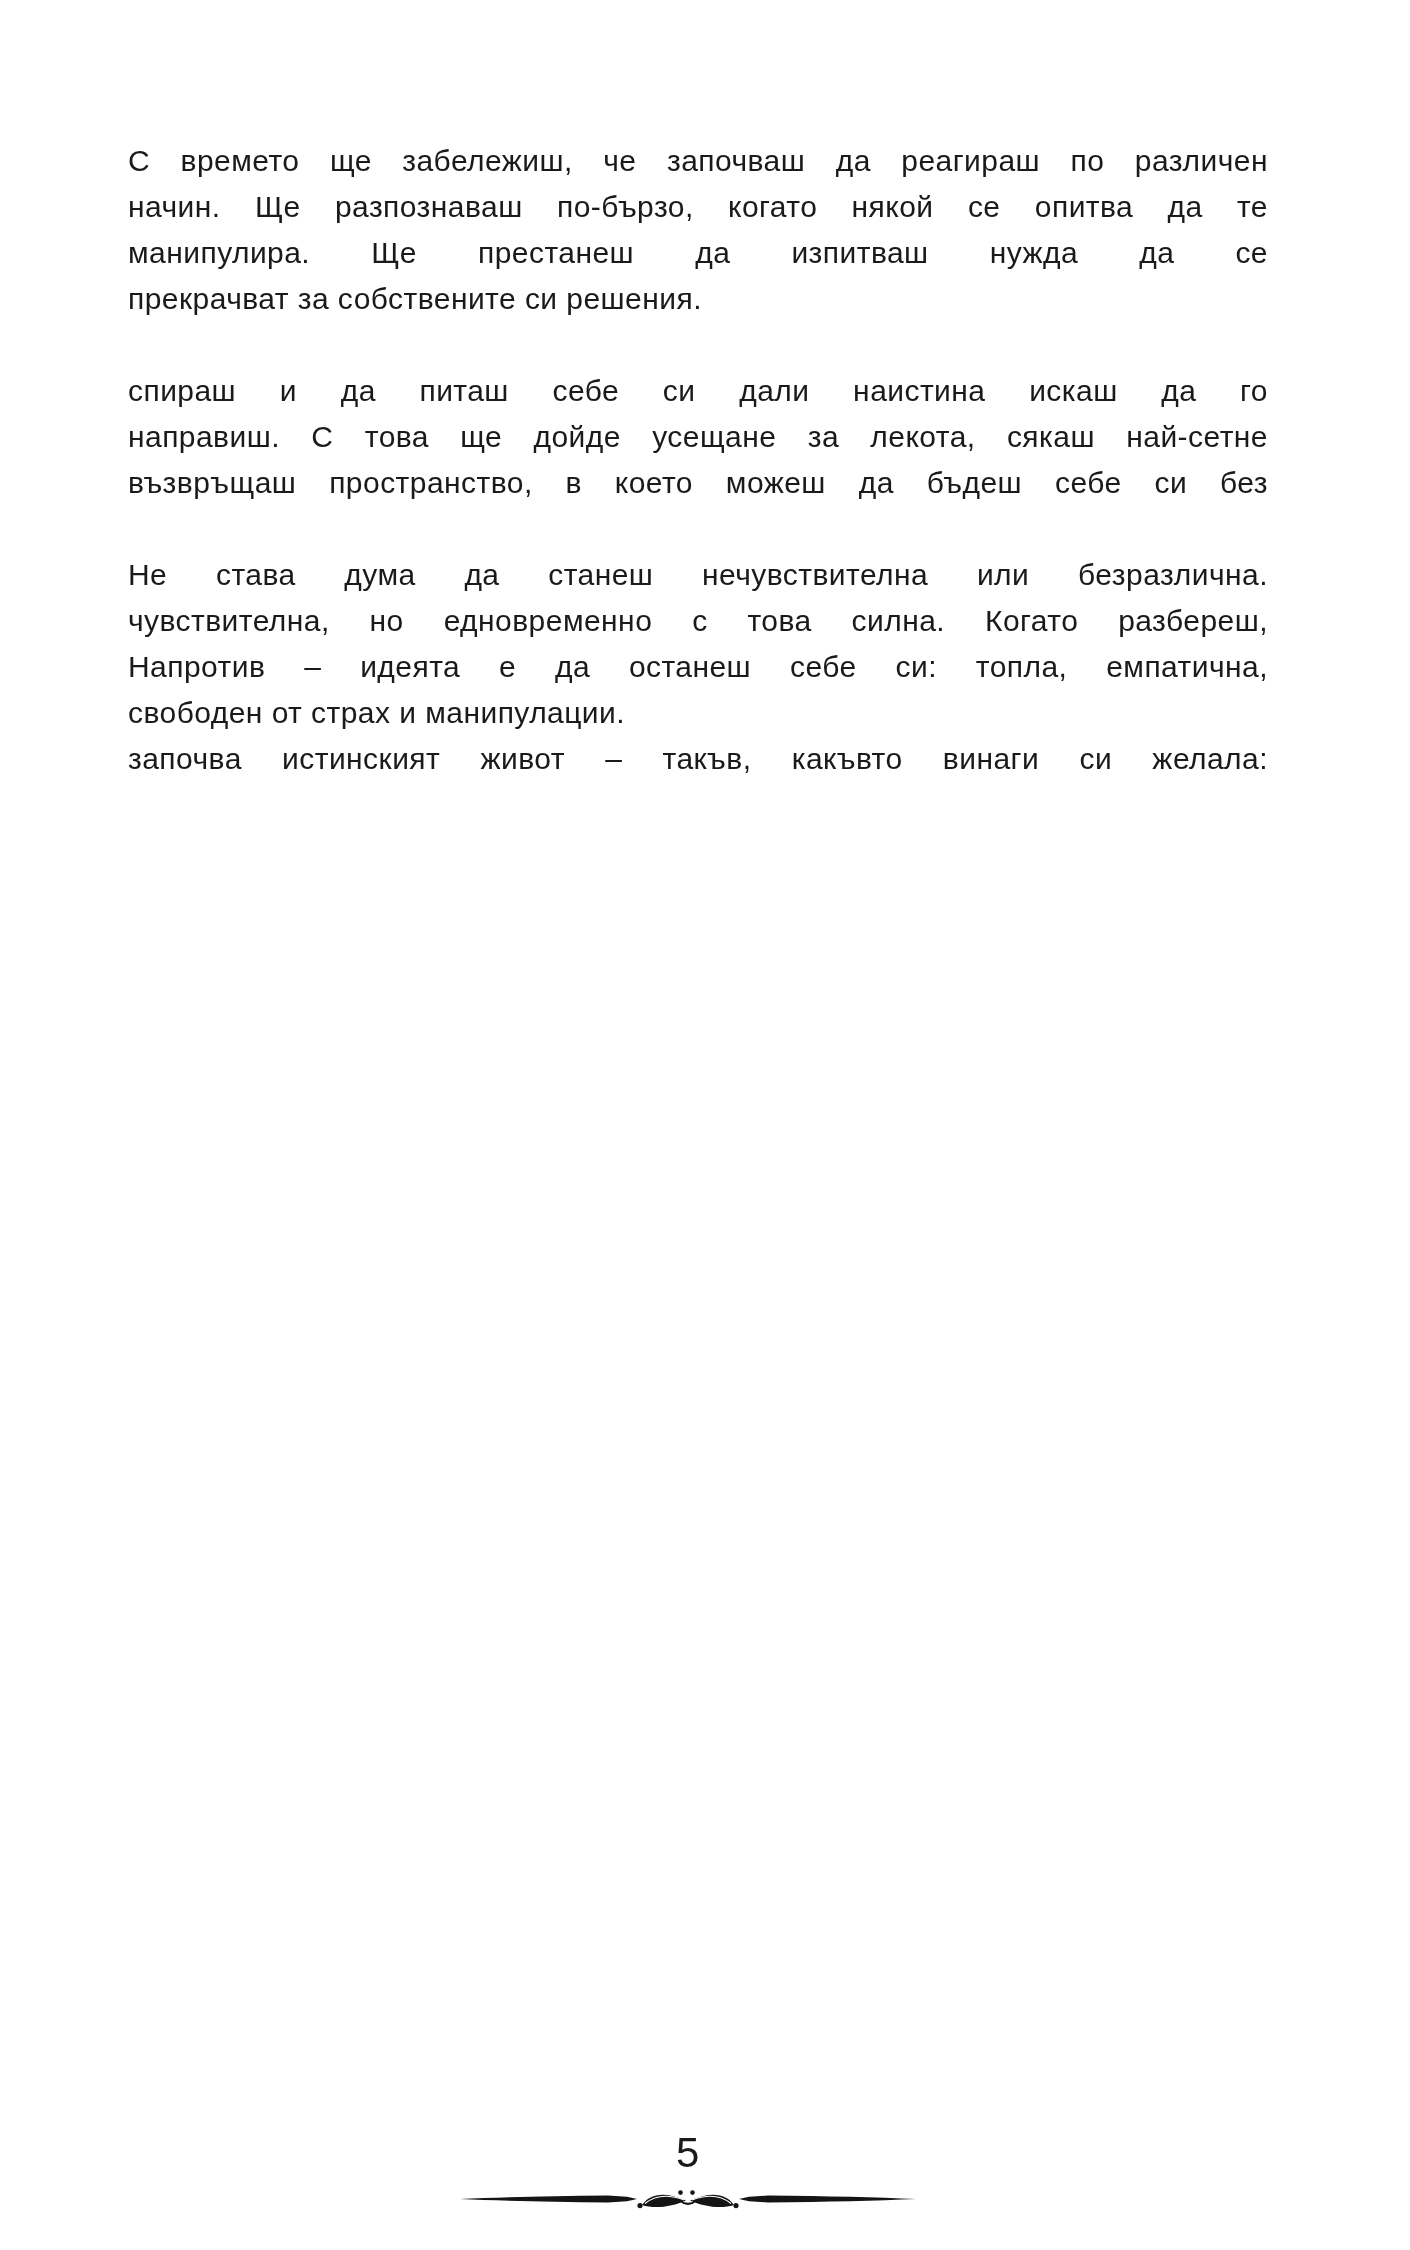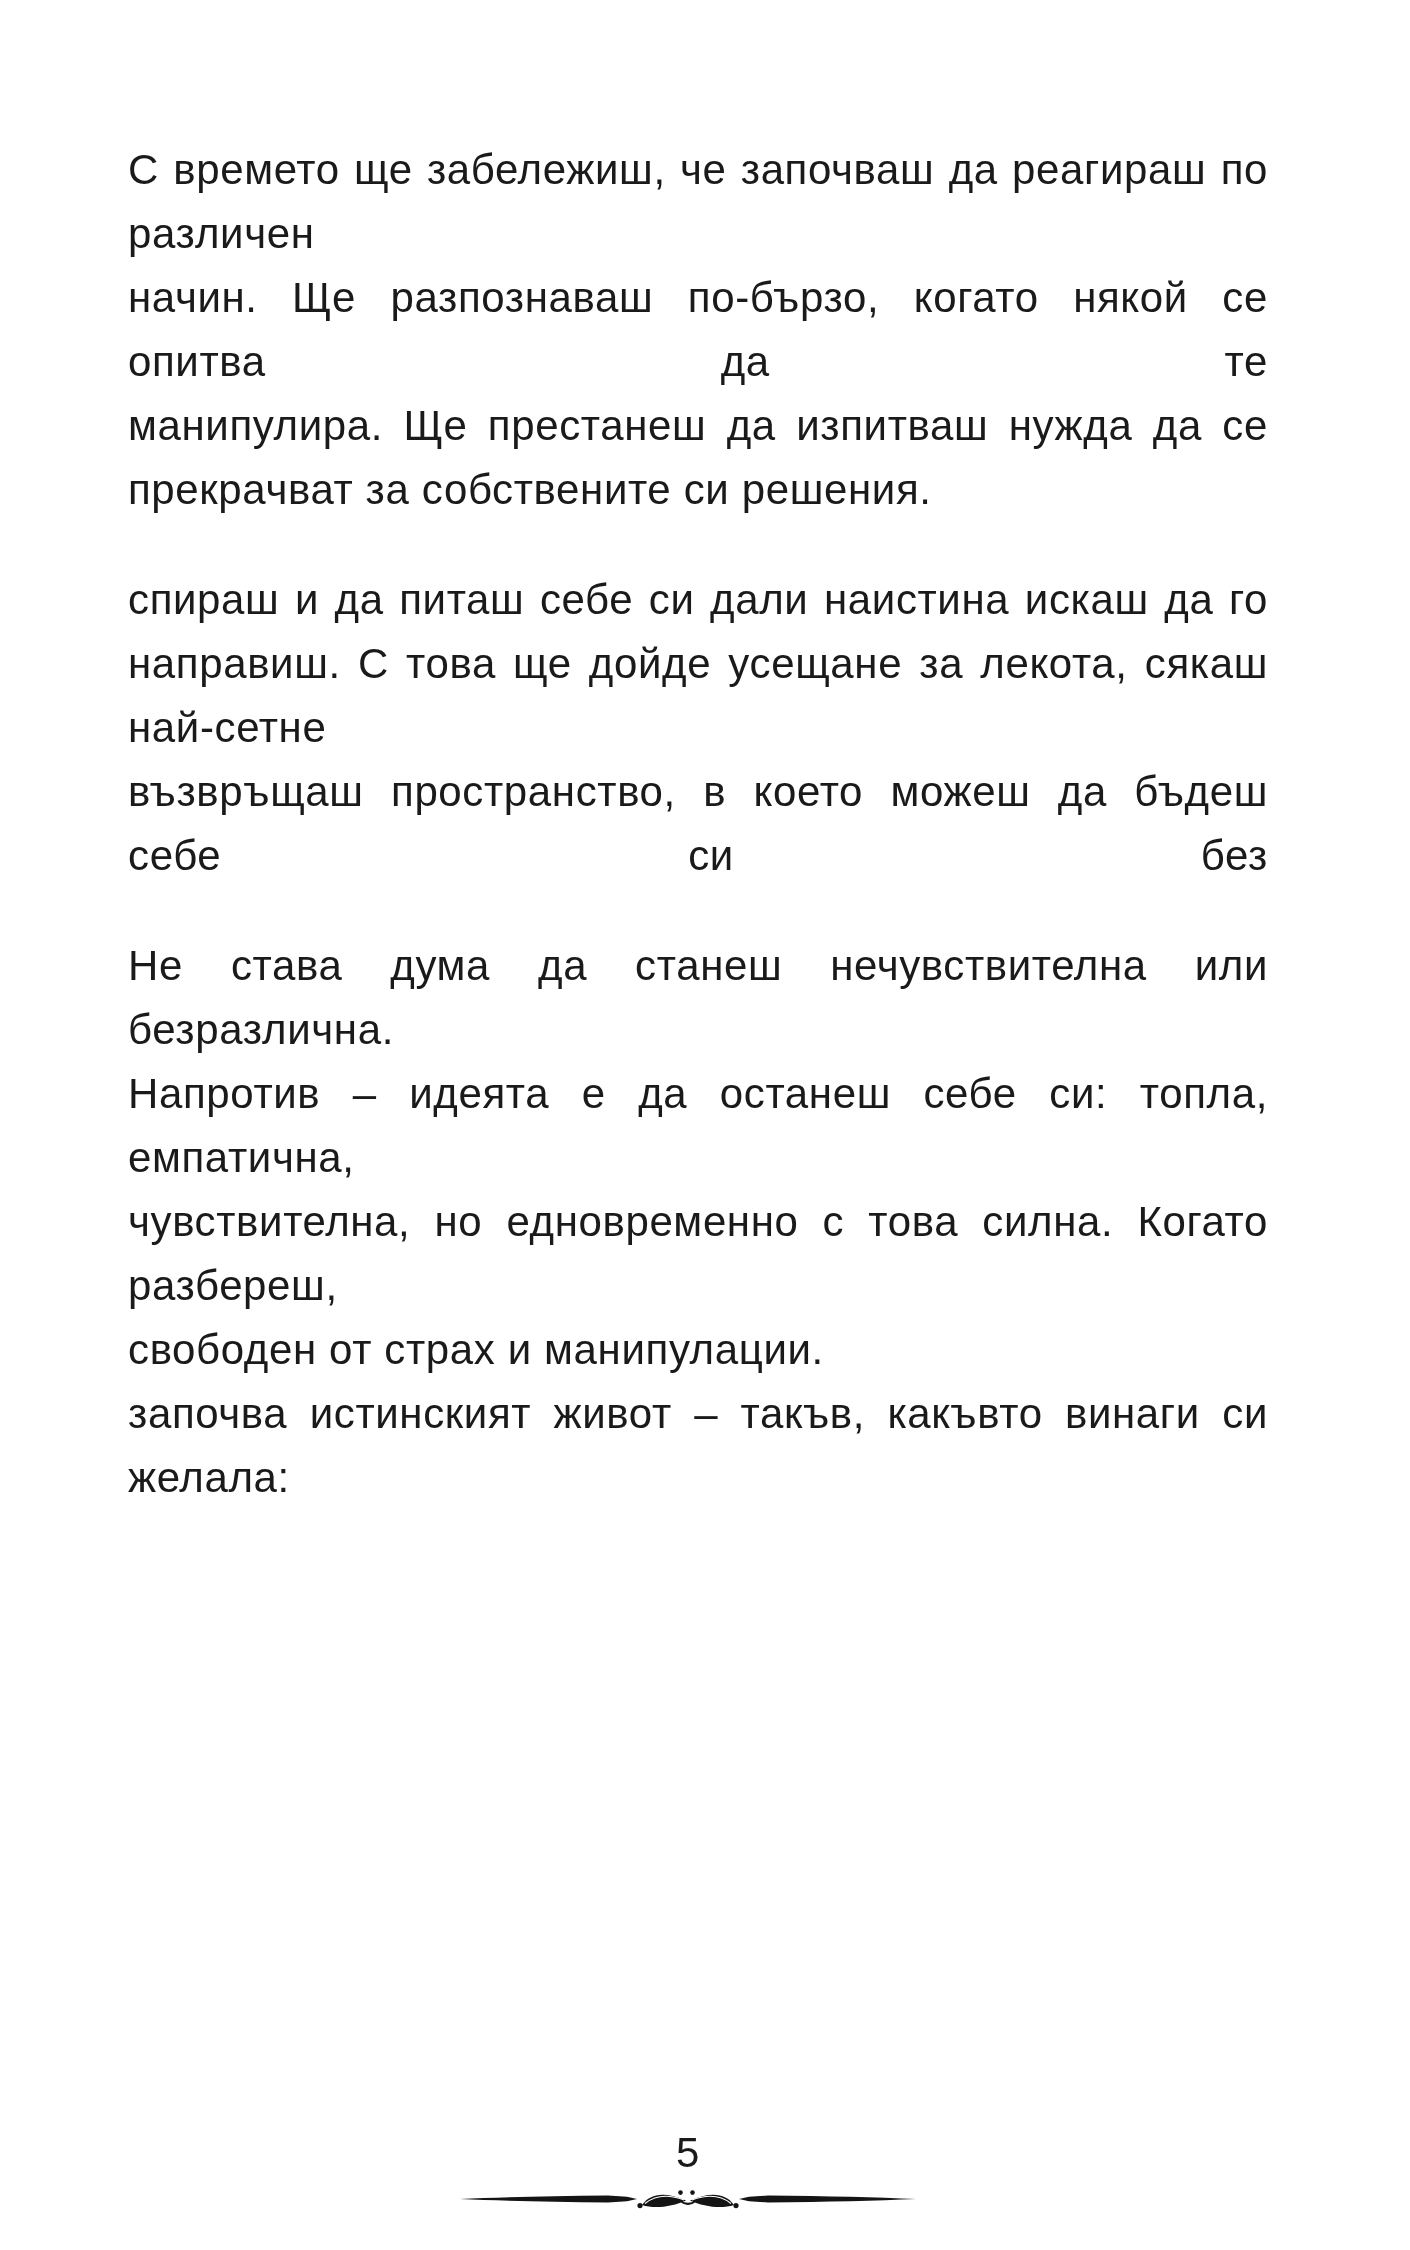--- a/index.html
+++ b/index.html
@@ -17,22 +17,22 @@
   }
   .page {
     position: absolute;
     inset: 0;
   }
   .text-block {
     position: absolute;
     left: 128px;
     top: 138px;
     width: 1140px;
-    font-size: 42px;
-    line-height: 64px;
+    font-size: 30px;
+    line-height: 46px;
     letter-spacing: 0.015em;
   }
   .para {
     margin: 0 0 46px 0;
   }
   .line {
     text-align: justify;
     text-align-last: justify;
     white-space: normal;
   }
@@ -71,22 +71,22 @@
         <div class="line">манипулира. Ще престанеш да изпитваш нужда да се</div>
         <div class="line last">прекрачват за собствените си решения.</div>
       </div>
       <div class="para">
         <div class="line">спираш и да питаш себе си дали наистина искаш да го</div>
         <div class="line">направиш. С това ще дойде усещане за лекота, сякаш най-сетне</div>
         <div class="line">възвръщаш пространство, в което можеш да бъдеш себе си без</div>
       </div>
       <div class="para">
         <div class="line">Не става дума да станеш нечувствителна или безразлична.</div>
+        <div class="line">чувствителна, но едновременно с това силна. Когато разбереш,</div>
         <div class="line">Напротив – идеята е да останеш себе си: топла, емпатична,</div>
-        <div class="line">чувствителна, но едновременно с това силна. Когато разбереш,</div>
         <div class="line last">свободен от страх и манипулации.</div>
         <div class="line">започва истинският живот – такъв, какъвто винаги си желала:</div>
       </div>
     </div>
 
   <div class="footer">
     <div class="page-number">5</div>
 
     <svg class="divider" viewBox="0 0 460 28" xmlns="http://www.w3.org/2000/svg" aria-hidden="true">
       <g fill="#141414">

